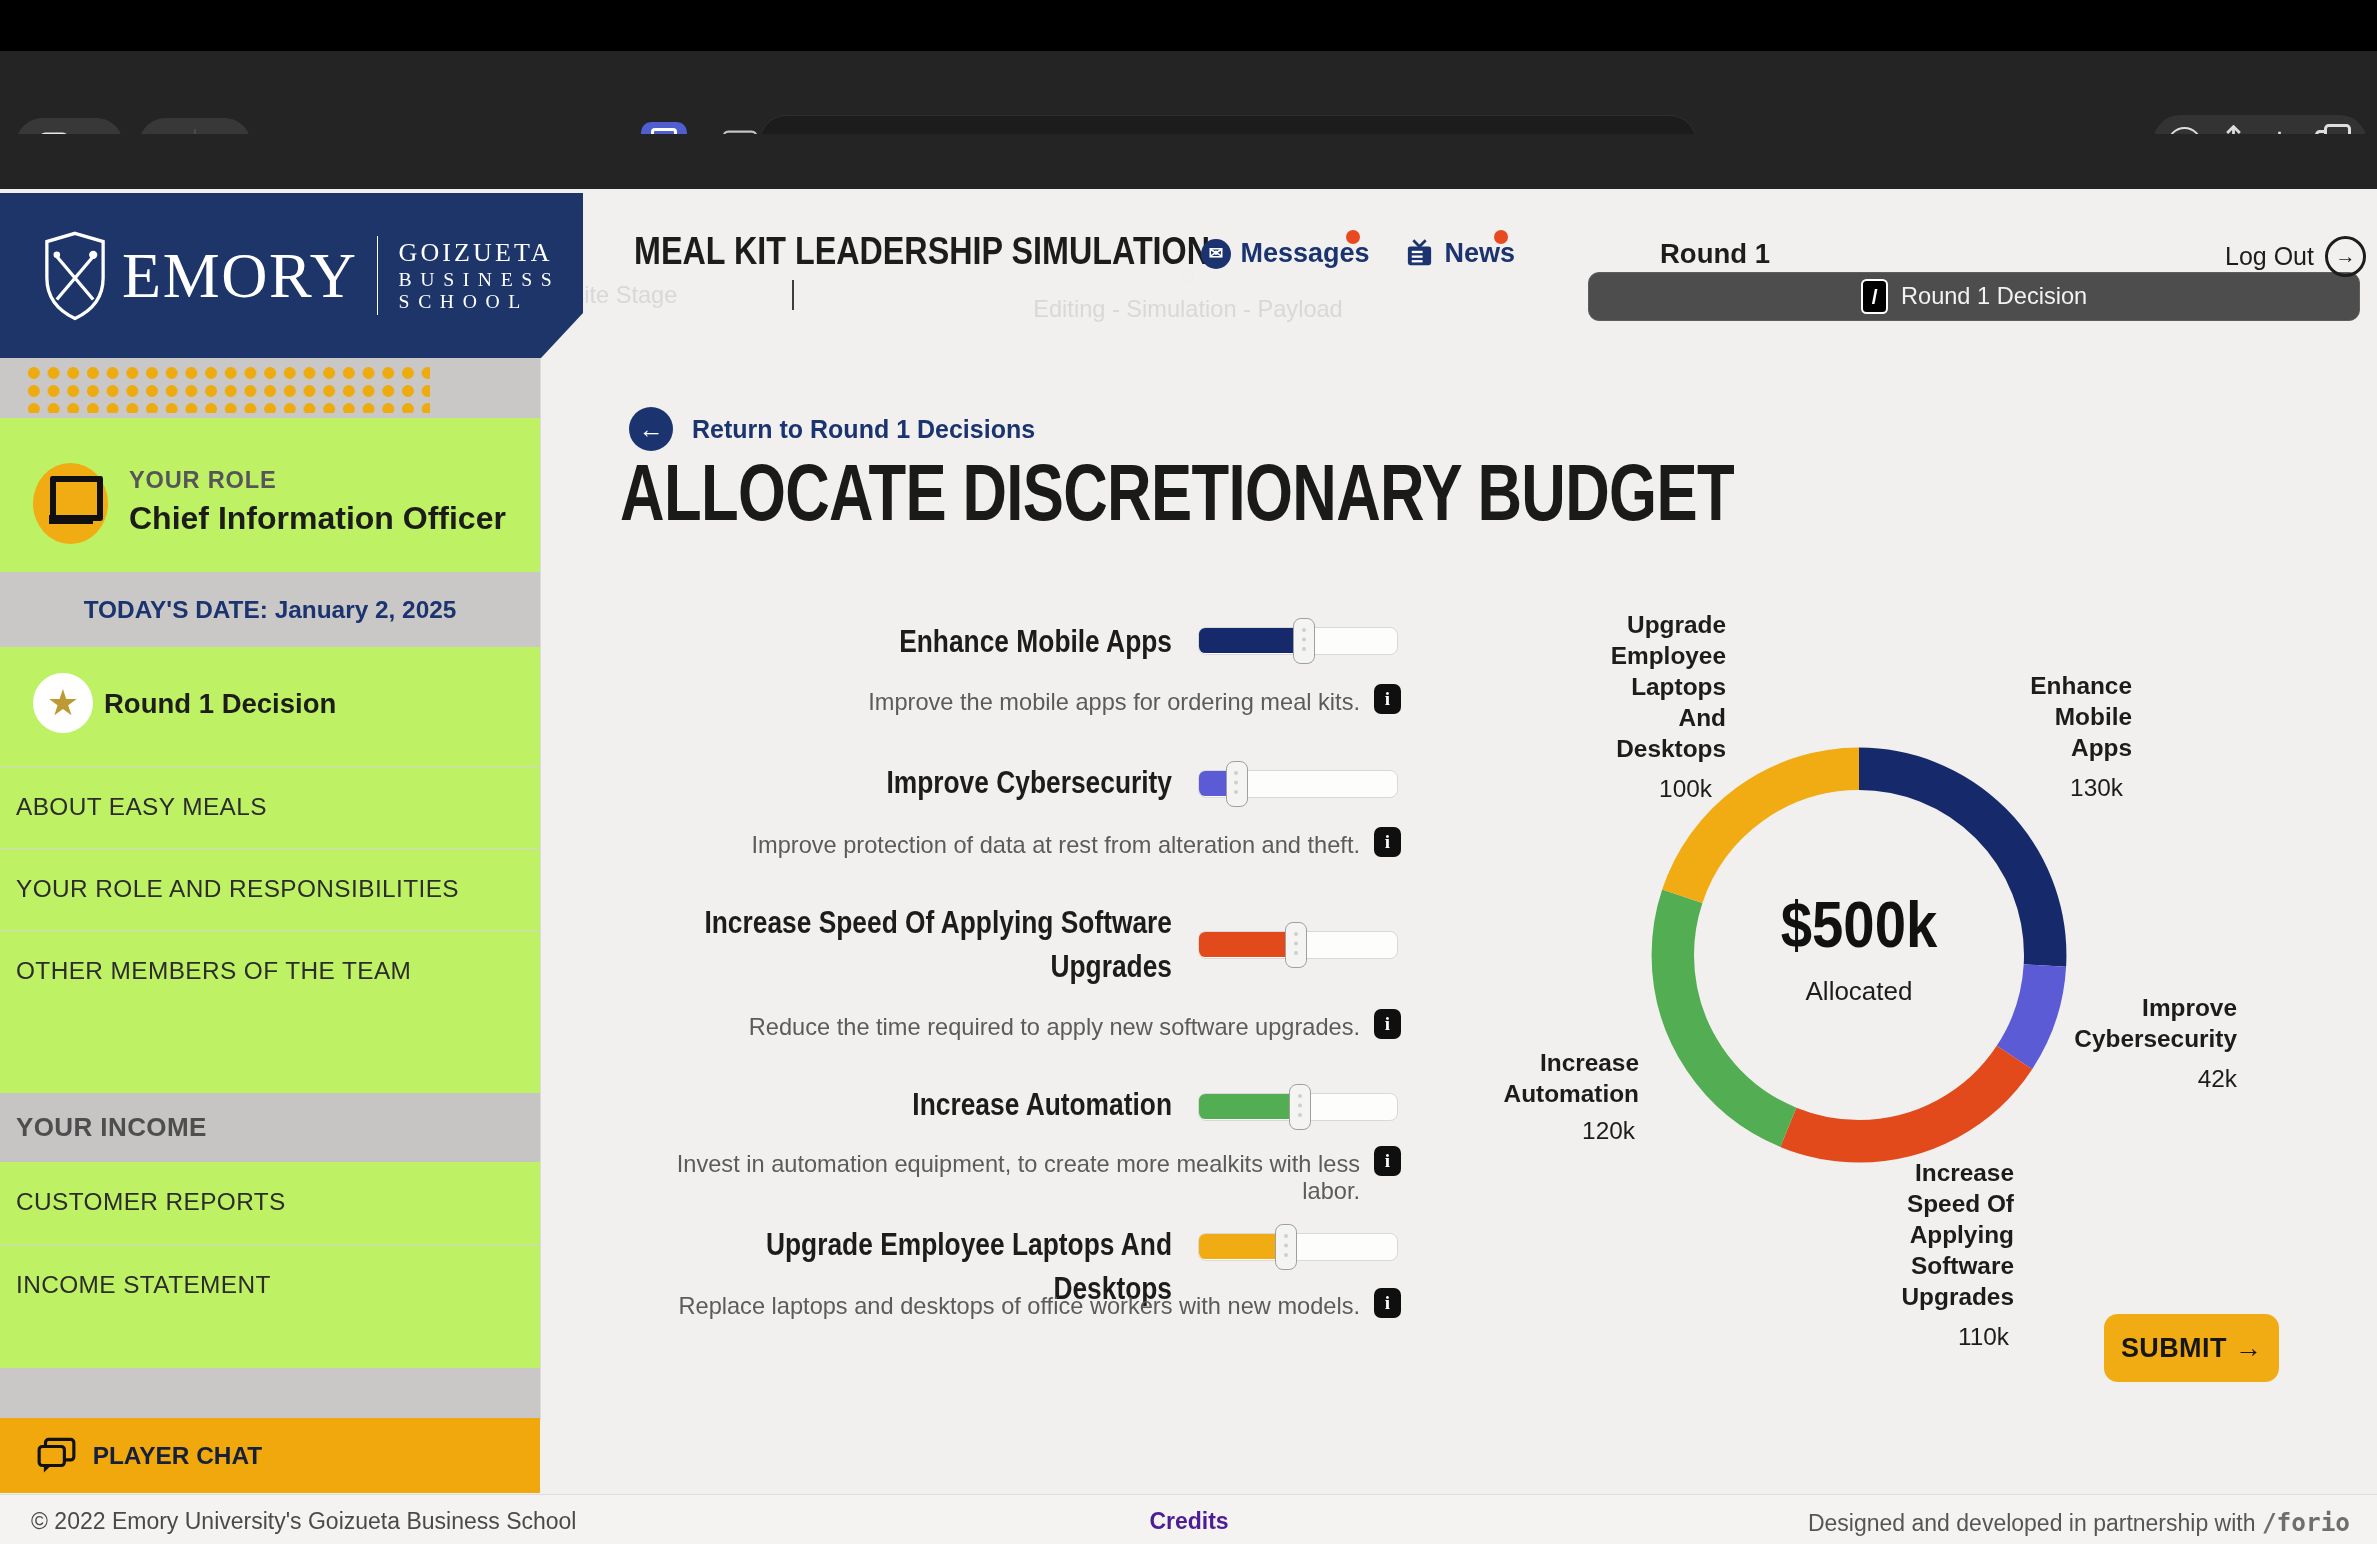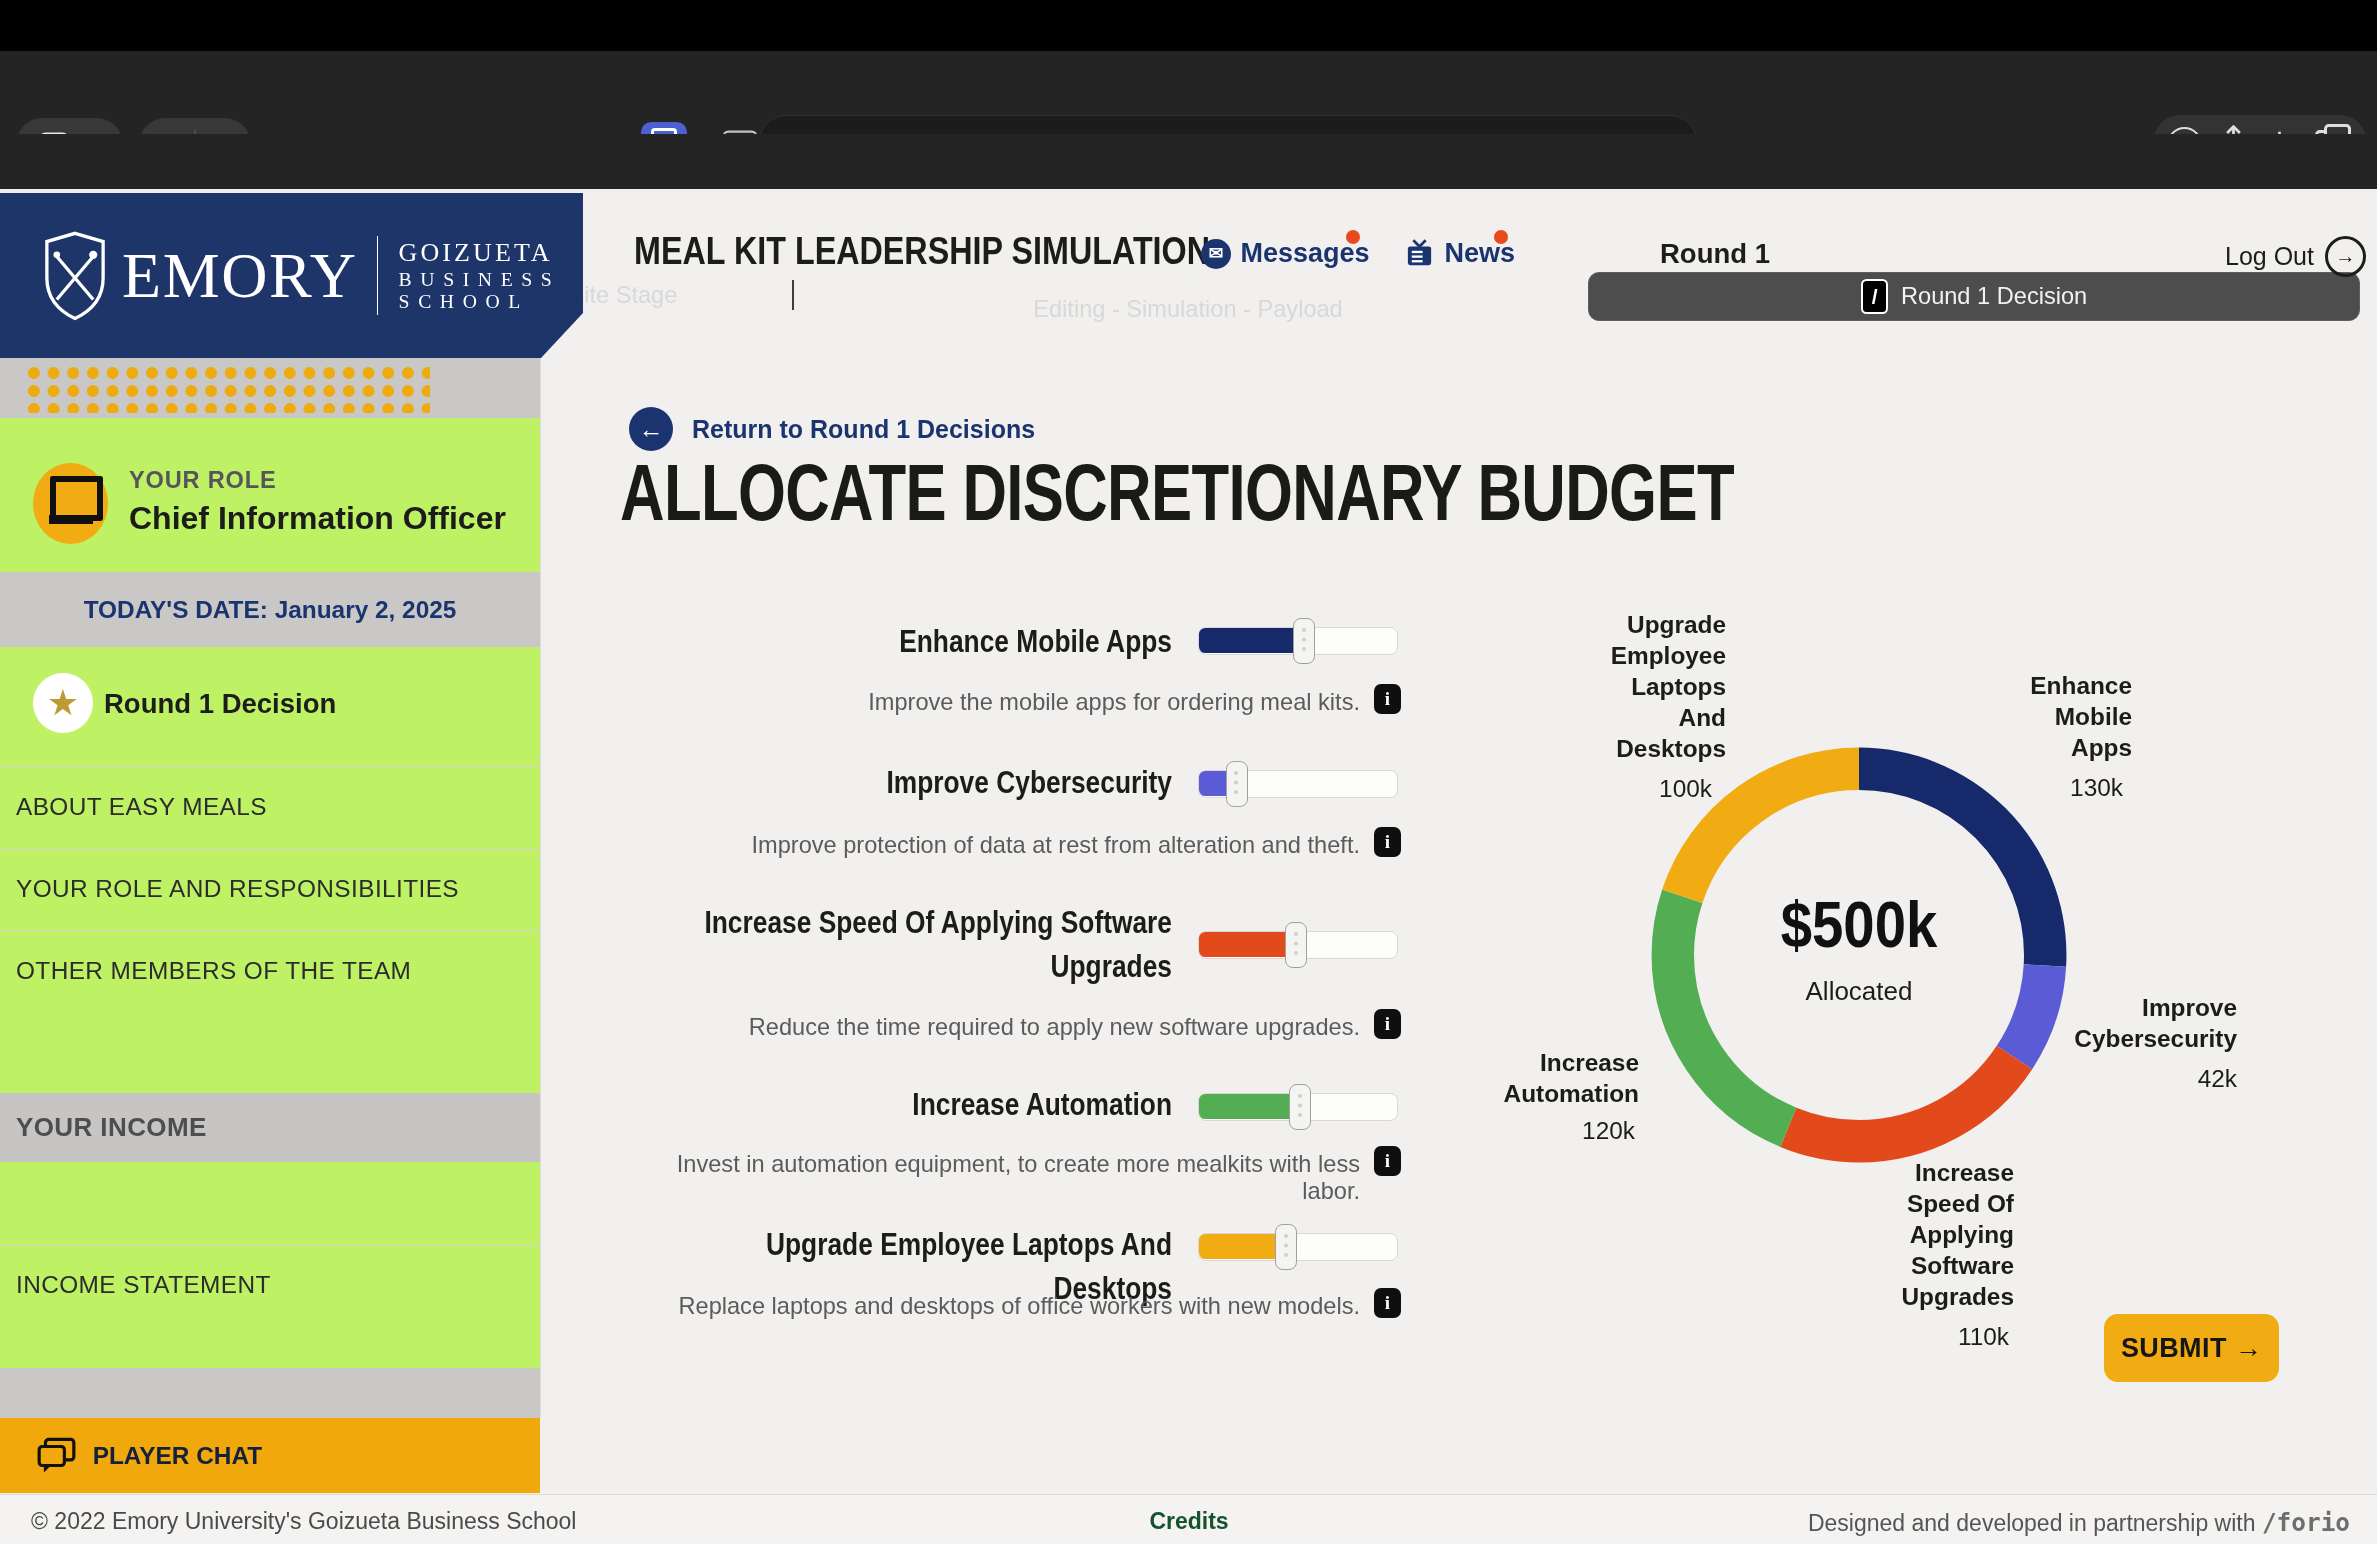--- a/index.html
+++ b/index.html
@@ -110,21 +110,21 @@
   #dlab0{left:1896px;top:670px;}   #dval0{left:1887px;top:769px;}
   #dlab1{left:2001px;top:992px;}  #dval1{left:2001px;top:1060px;}
   #dlab3{left:1403px;top:1047px;}  #dval3{left:1399px;top:1112px;}
   #dlab2{left:1778px;top:1157px;}  #dval2{left:1773px;top:1318px;}
 
   #submit-btn{left:2104px;top:1314px;width:175px;height:68px;background:#f2ac13;border-radius:14px;display:flex;align-items:center;justify-content:center;font-size:27px;font-weight:bold;color:#161616;letter-spacing:0.4px;}
 
   
   #footer{left:0;top:1494px;width:2377px;height:50px;background:#f4f3f1;border-top:1.6px solid #dddcda;box-sizing:border-box;}
   #footer-left{position:absolute;left:31px;top:12.6px;font-size:23px;color:#4a4a4a;}
-  #footer-center{position:absolute;left:1071px;top:12.6px;width:236px;text-align:center;font-size:23px;font-weight:bold;color:#14532d;}
+  #footer-center{position:absolute;left:1071px;top:12.6px;width:236px;text-align:center;font-size:23px;font-weight:bold;color:#4c1d95;}
   #footer-right{position:absolute;right:27px;top:12.6px;font-size:23px;color:#555;}
   #forio-brand{font-family:"DejaVu Sans Mono",monospace;font-weight:bold;color:#6e6e6e;font-size:24.4px;}
 </style>
 </head>
 <body>
 
 <div id="screen">
 
   <div class="abs" id="menubar"></div>
   <div class="abs" id="toolbar">
@@ -261,20 +261,23 @@
         <span>ABOUT EASY MEALS</span>
       </div>
     <div class="snav" id="snav1">
         <span>YOUR ROLE AND RESPONSIBILITIES</span>
       </div>
     <div class="snav" id="snav2">
         <span>OTHER MEMBERS OF THE TEAM</span>
       </div>
     <div class="snav" id="snav-reports">
         <span>YOUR INCOME</span>
+      </div>
+    <div class="snav" id="snav4">
+        <span>CUSTOMER REPORTS</span>
       </div>
     <div class="snav" id="snav5">
         <span>INCOME STATEMENT</span>
       </div>
     <div id="side-gray-strip"></div>
   </div>
   <div class="abs" id="player-chat">
     <svg width="41" height="38" viewBox="0 0 52 48">
       <rect x="12" y="3" width="36" height="26" rx="4" fill="none" stroke="#111" stroke-width="4"></rect>
       <rect x="4" y="12" width="32" height="24" rx="4" fill="#f0a80c" stroke="#111" stroke-width="4"></rect>

